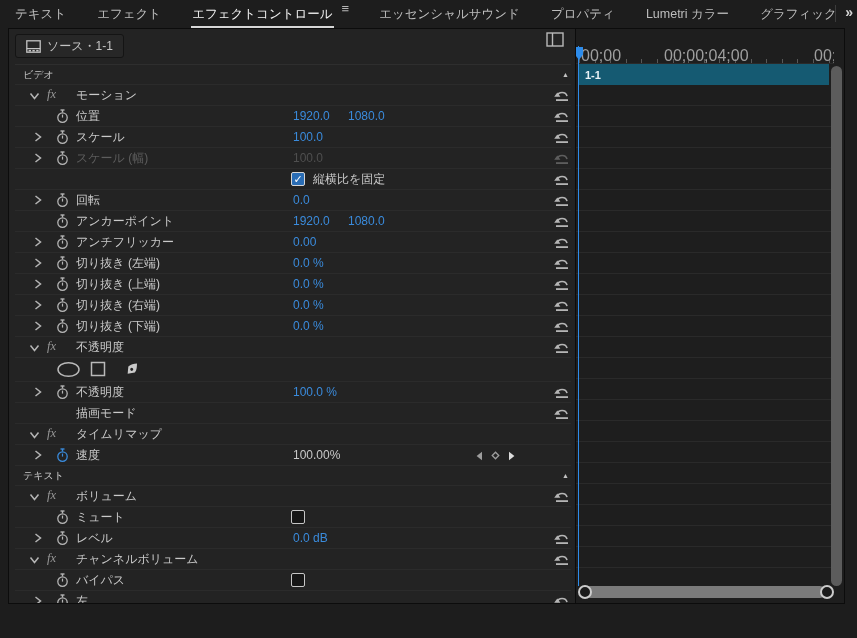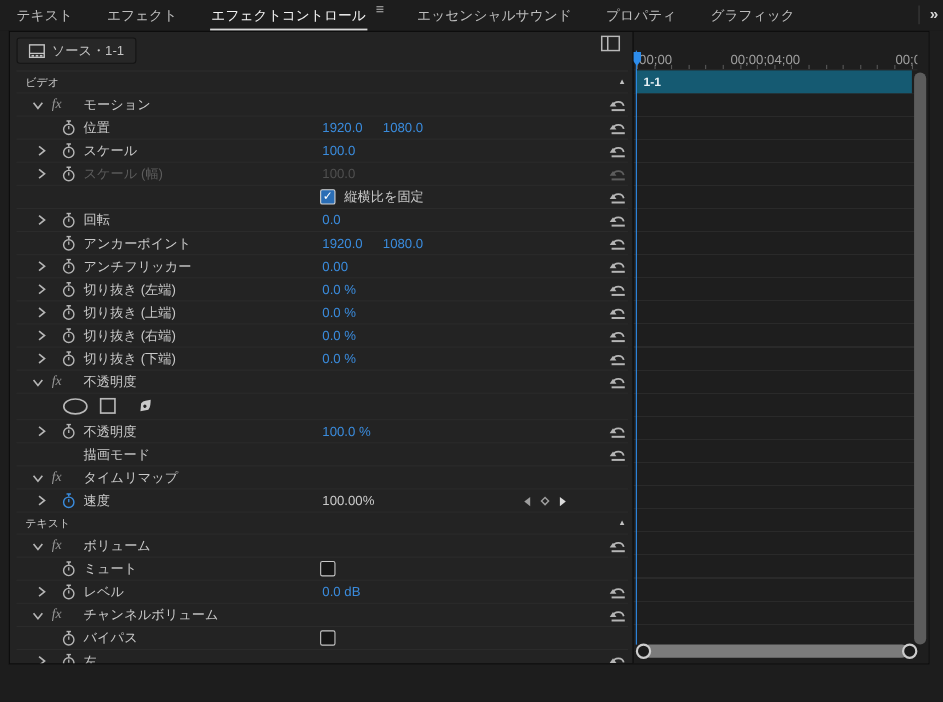--- a/index.html
+++ b/index.html
@@ -86,21 +86,21 @@
     border-radius:9px; font-size:11.5px; color:#d2d2d2;
     padding-left:10px; justify-content:flex-start;
   }
   .dd .ddchev { position:absolute; right:8px; top:5px; }
   .knav { left:461px; top:5px; gap:7px; }
   .mask-ic { top:3px; }
 
   
   .tl { position:relative; width:269px; height:100%; background:#1e1e1e; border-left:1px solid #0c0c0c; overflow:hidden; }
   .ruler { position:absolute; left:0; top:17px; width:258px; height:18px; border-bottom:1px solid #2a2a2a; overflow:hidden; }
-  .rlabel { position:absolute; top:1px; font-size:12px; color:#9f9f9f; white-space:nowrap; }
+  .rlabel { position:absolute; top:1px; font-size:16px; color:#9f9f9f; white-space:nowrap; }
   .tick { position:absolute; bottom:0; width:1px; height:4px; background:#585858; }
   .clip {
     position:absolute; left:2px; top:35px; width:251px; height:21px;
     background:var(--clip,#155a72); color:#e9f2f6; font-size:11px; font-weight:bold;
     display:flex; align-items:center; padding-left:7px;
   }
   .tl-rows {
     position:absolute; left:0; top:56px; width:258px; height:501px;
     background:repeating-linear-gradient(to bottom, transparent 0 20px, #2a2a2a 20px 21px);
   }
@@ -143,20 +143,23 @@
         </div>
         <div class="ptab active">
           <span class="tlabel">エフェクトコントロール</span>
           <span class="pmenu">≡</span>
         </div>
         <div class="ptab">
           <span class="tlabel">エッセンシャルサウンド</span>
         </div>
         <div class="ptab">
           <span class="tlabel">プロパティ</span>
+        </div>
+        <div class="ptab">
+          <span class="tlabel">Lumetri カラー</span>
         </div>
         <div class="ptab">
           <span class="tlabel">グラフィック</span>
         </div>
       </div>
     <div class="tab-sep"></div>
     <div class="overflow">»</div>
   </div>
 
   <div class="panel">

